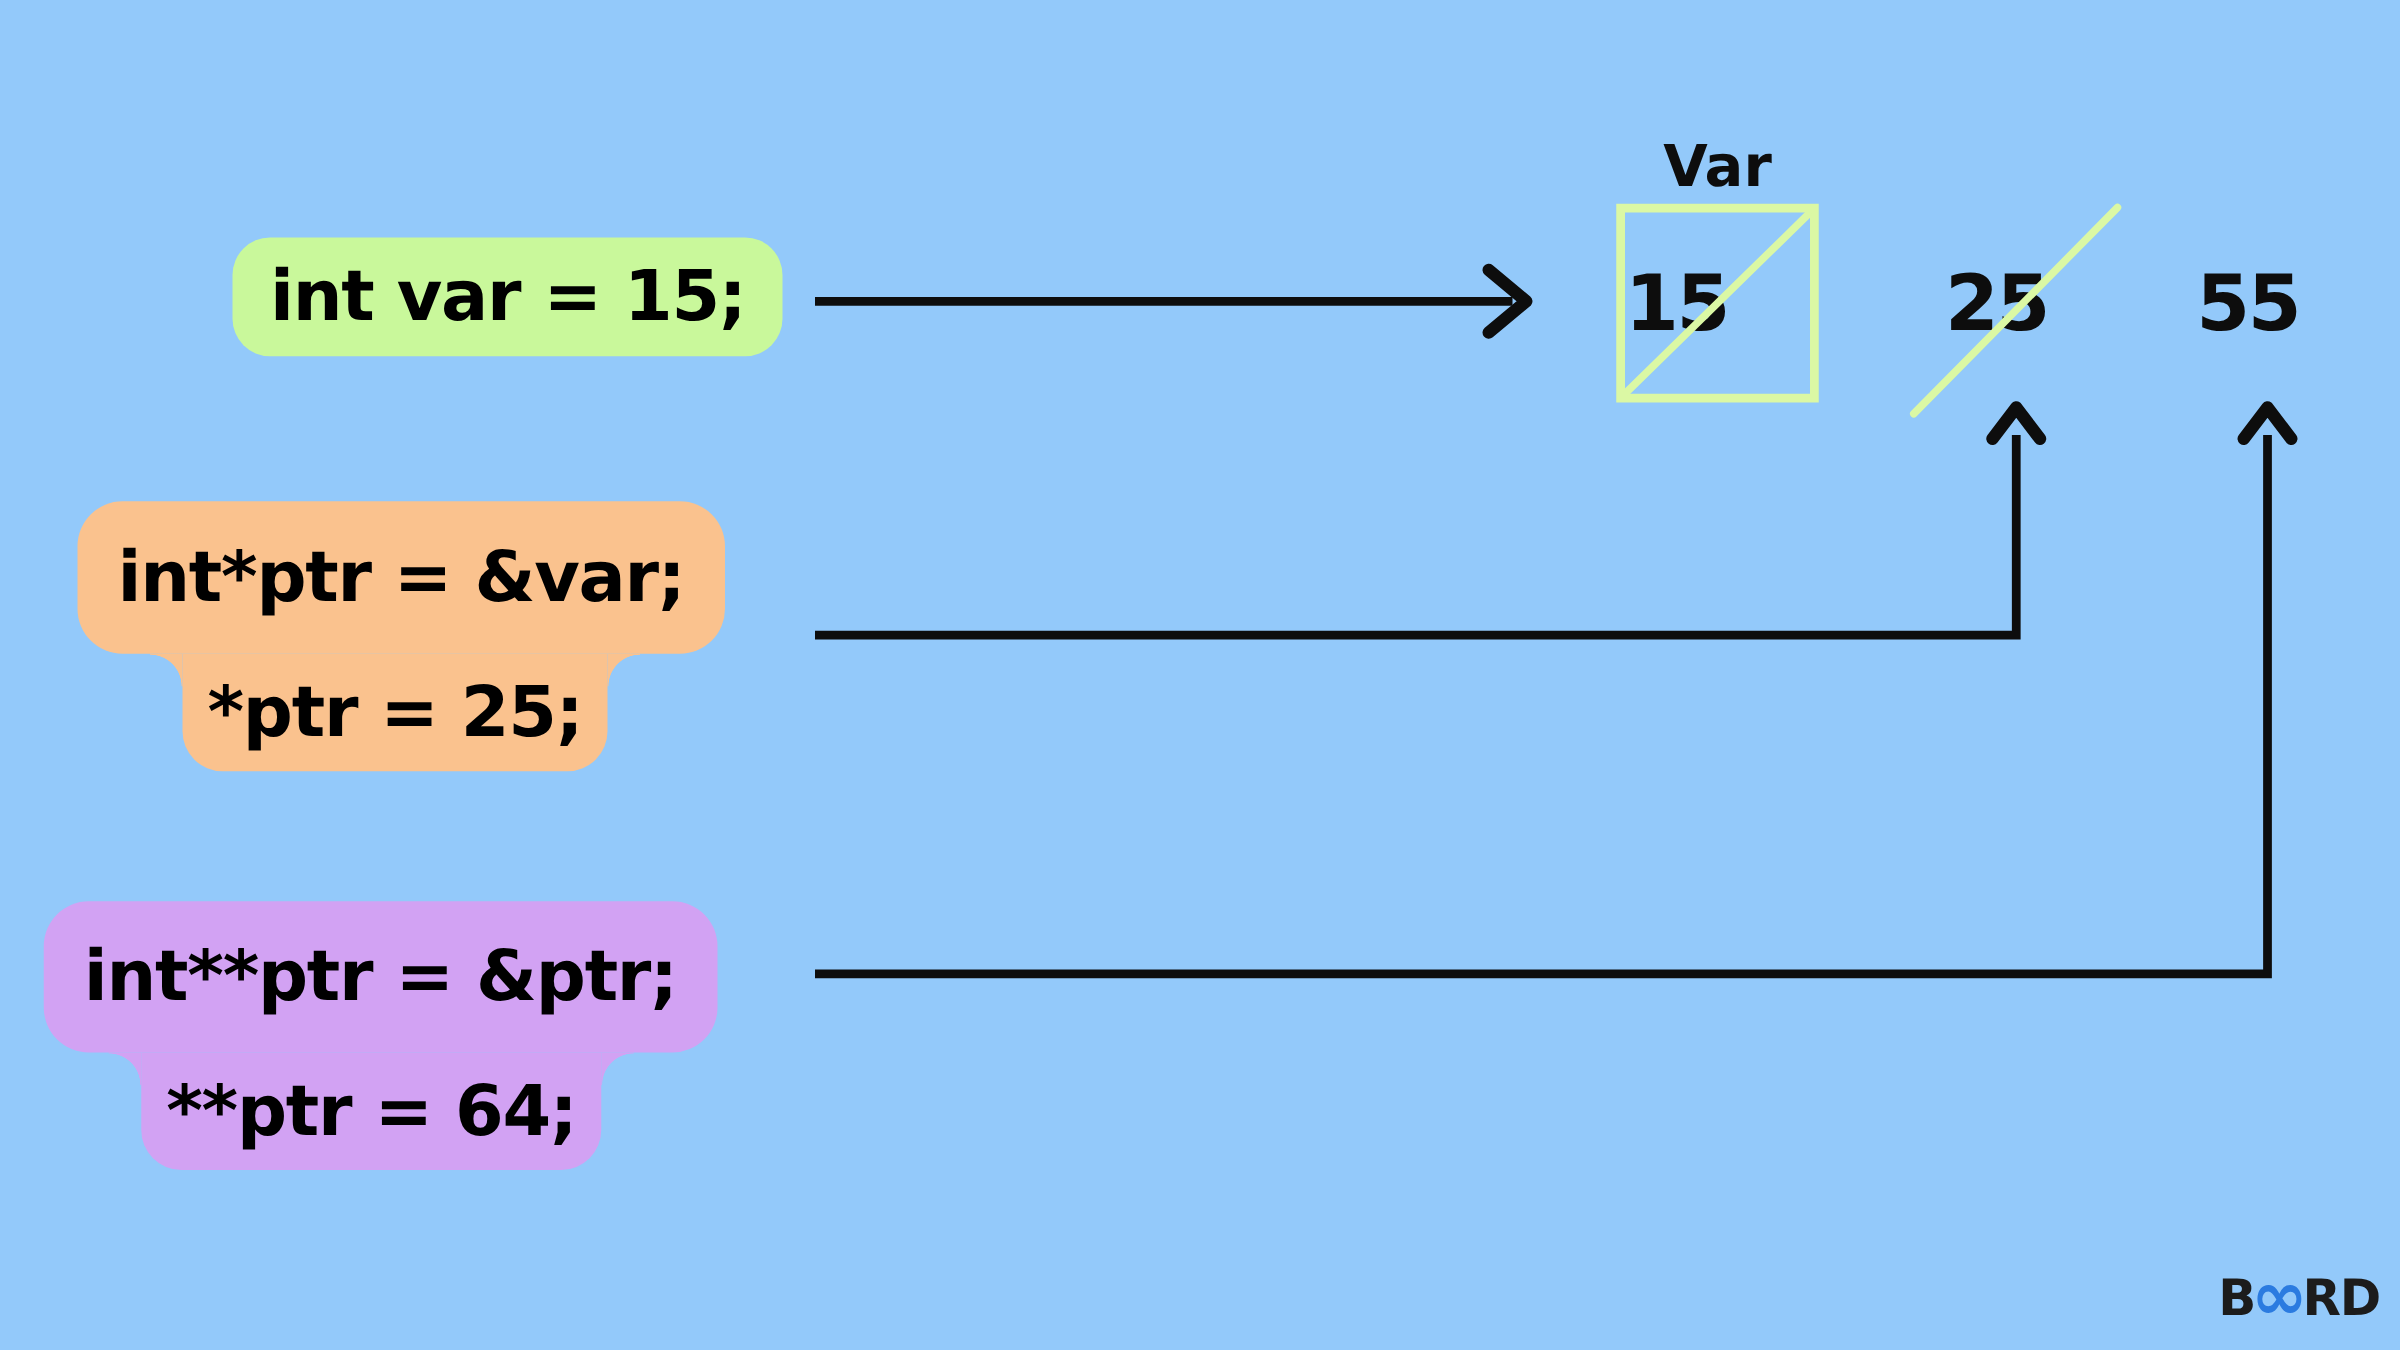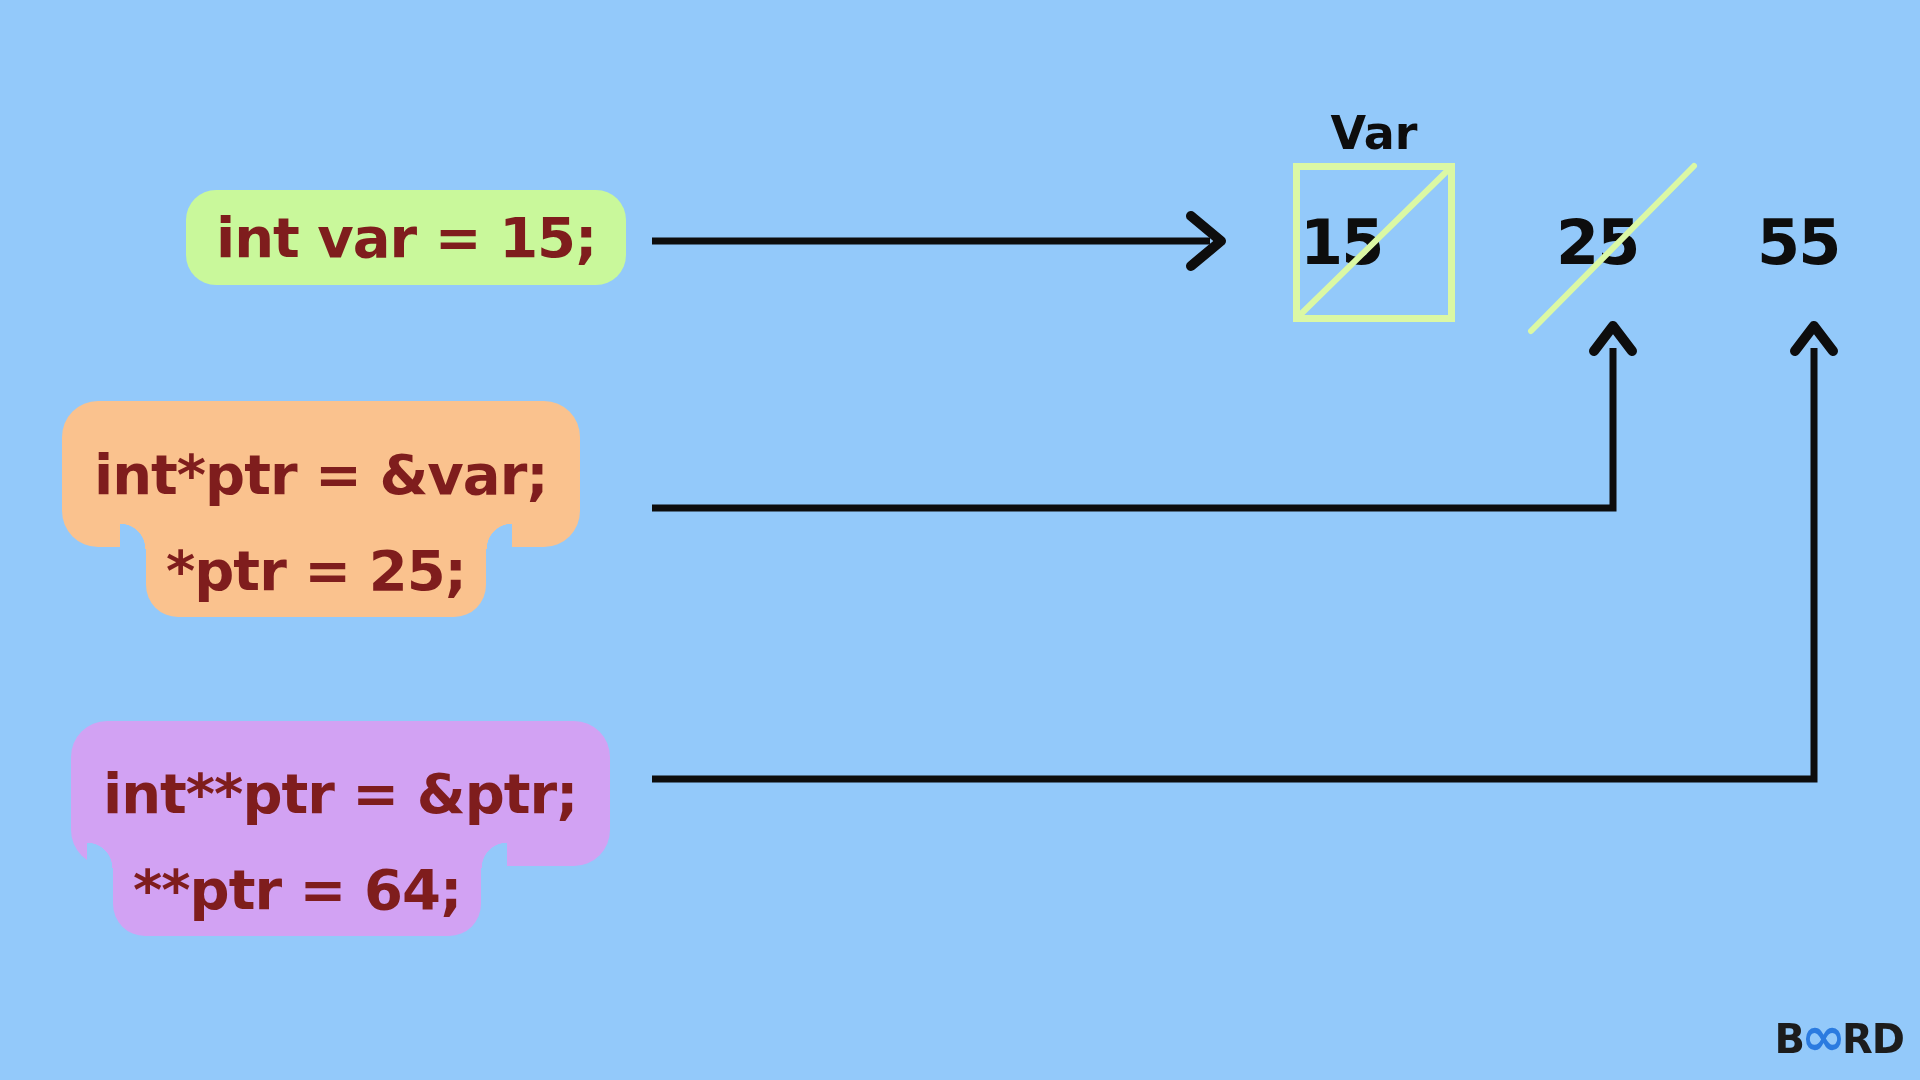--- a/index.html
+++ b/index.html
@@ -6,29 +6,29 @@
   body {
     width:1920px; height:1080px; position:relative; overflow:hidden;
     background:#93c9fa;
     font-family:"DejaVu Sans", "Liberation Sans", sans-serif;
     color:#0d0d0d;
   }
   
   .pill {
     position:absolute; display:flex; align-items:center;
     font-weight:700; font-size:56px; letter-spacing:-1px;
-    white-space:nowrap; color:#7f1d1d;
+    white-space:nowrap; color:#000000;
   }
   .pill-green {
     left:186px; top:190px; height:95px; padding:0 30px;
     background:#c9f89b; border-radius:30px;
   }
   .blob { position:absolute; }
   .blob .l1 {
-    position:absolute; height:122px; padding:12px 32px;
+    position:absolute; height:122px; padding:0 32px;
     border-radius:36px; left:0; top:0;
   }
   .blob .l2 {
     position:absolute; height:94px; padding:0 20px;
     border-radius:0 0 32px 32px; top:122px;
   }
   .blob .l2::before, .blob .l2::after {
     content:""; position:absolute; top:0; width:26px; height:26px;
   }
   .blob .l2::before {
@@ -36,21 +36,21 @@
     background:radial-gradient(circle 26px at 0 100%, #93c9fa 0 25px, var(--c) 25.5px);
   }
   .blob .l2::after {
     right:-26px;
     background:radial-gradient(circle 26px at 100% 100%, #93c9fa 0 25px, var(--c) 25.5px);
   }
   .blob-orange { --c:#fac28e; left:62px; top:401px; }
   .blob-orange .l1 { background:#fac28e; }
   .blob-orange .l2 { background:#fac28e; left:84px; }
   .blob-purple { --c:#d2a2f3; left:35px; top:721px; }
-  .blob-purple .l1 { background:#d2a2f3; height:121px;margin-left:36px; }
+  .blob-purple .l1 { background:#d2a2f3; height:121px; }
   .blob-purple .l2 { background:#d2a2f3; left:78px; top:121px; }
 
   
   .var-label {
     position:absolute; left:1293px; top:106px; width:162px;
     text-align:center; font-size:46px; font-weight:700;
   }
   .var-box {
     position:absolute; left:1293px; top:163px; width:162px; height:159px;
     border:7px solid #dbf8a4; box-sizing:border-box;

